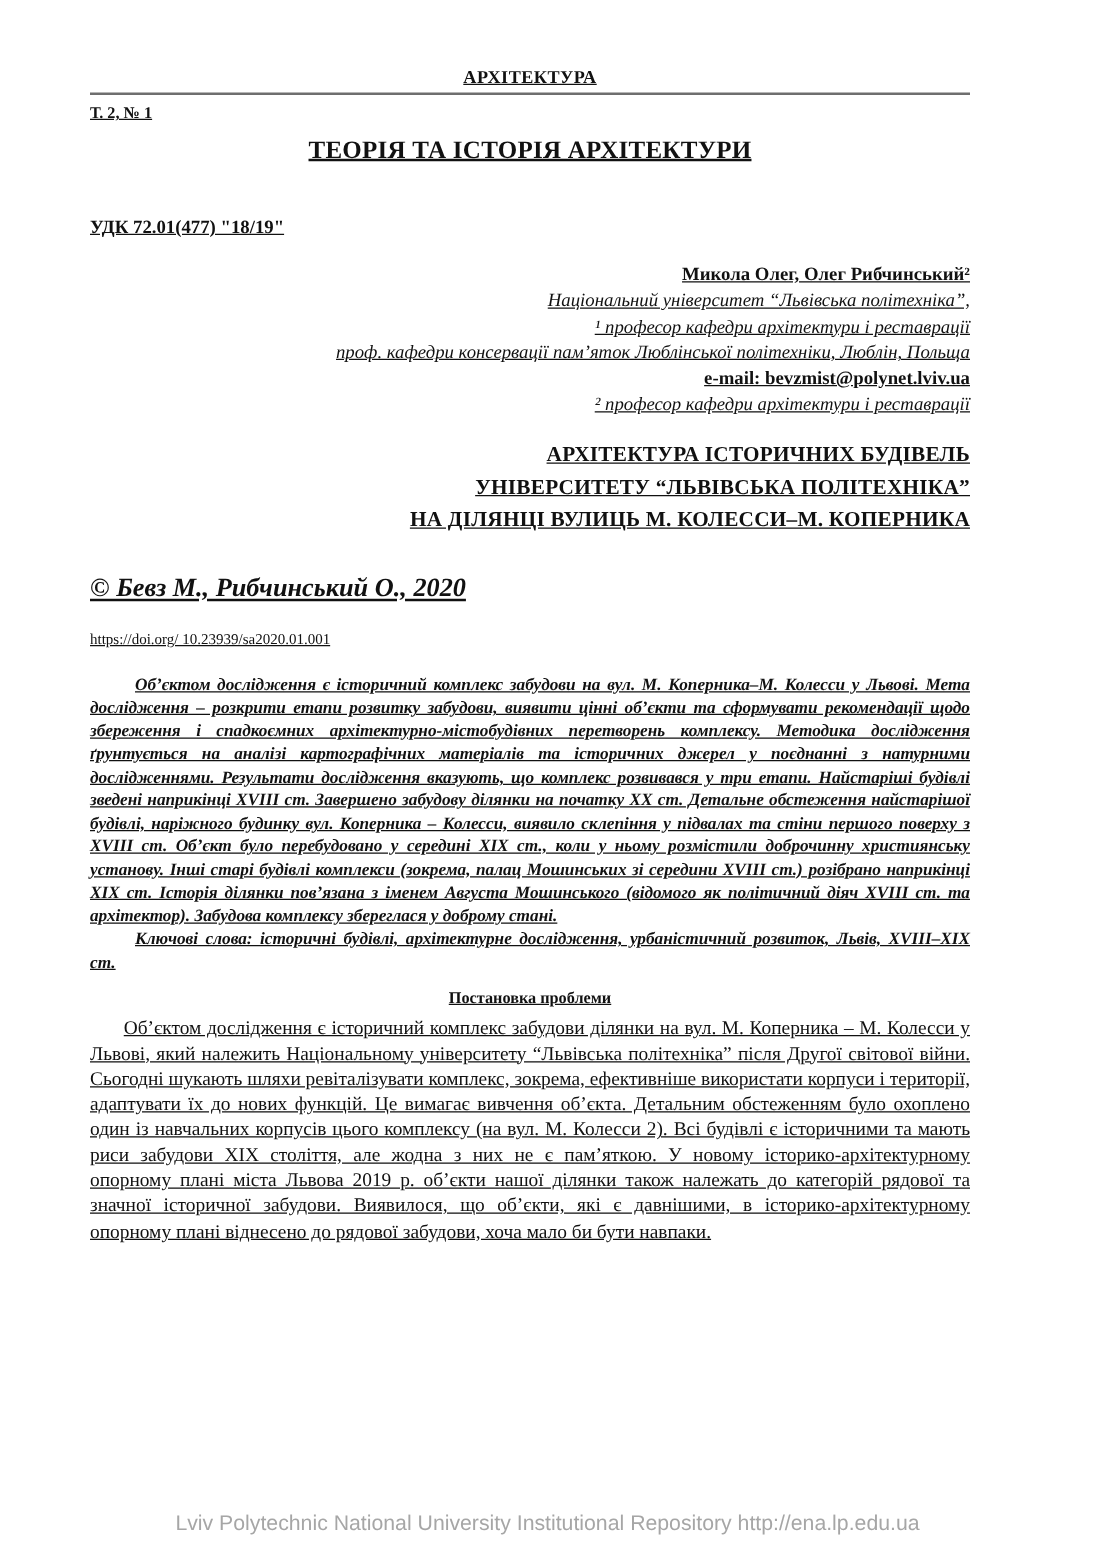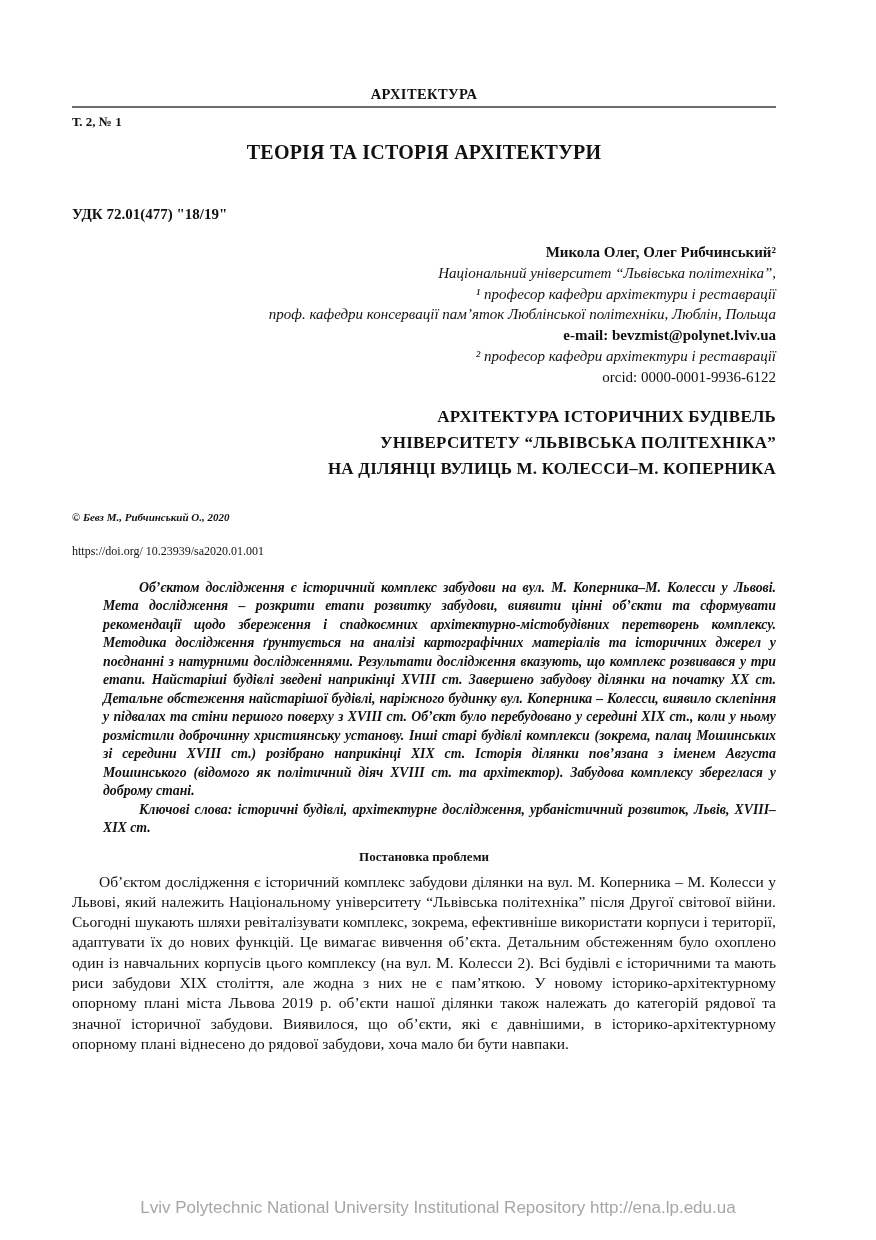--- a/index.html
+++ b/index.html
@@ -4,22 +4,23 @@
 <style>
   html, body { margin: 0; padding: 0; background: #ffffff; }
   .page {
     position: relative;
     width: 876px;
     height: 1240px;
     background: #ffffff;
     font-family: "Liberation Serif", serif;
     color: #111111;
     box-sizing: border-box;
-    padding: 86px 100px 0 72px;
+    padding: 54px 100px 0 72px;
     overflow: hidden;
+    text-decoration: underline;
   }
   .journal-name {
     text-align: center;
     font-weight: bold;
     font-size: 14.5px;
     letter-spacing: 0.4px;
   }
   .header-rule {
     border: none;
     border-top: 2px solid #6e6e6e;
@@ -55,55 +56,54 @@
     text-align: right;
     font-weight: bold;
     font-size: 17px;
     line-height: 26px;
     margin-top: 16px;
     letter-spacing: 0.2px;
   }
   .copyright {
     font-weight: bold;
     font-style: italic;
-    font-size: 11px;
+    font-size: 21px;
     margin-top: 29px;
   }
   .doi {
     font-size: 12px;
     margin-top: 21px;
   }
   .abstract-block {
     margin-top: 20px;
     font-weight: bold;
     font-style: italic;
     font-size: 13.8px;
     line-height: 18.5px;
     text-align: justify;
-    margin-left: 31px;
   }
   .abstract-block p { margin: 0; text-indent: 36px; }
   .section-heading {
     text-align: center;
     font-weight: bold;
     font-size: 13px;
     margin-top: 11px;
   }
   .body-text {
     margin: 7px 0 0 0;
     font-size: 15.5px;
     line-height: 20.3px;
     text-align: justify;
     text-indent: 27px;
   }
   .footer {
     position: absolute;
     left: 0;
     right: 0;
-    bottom: 22px;
+    bottom: 11px;
     text-align: center;
     font-family: "Liberation Sans", sans-serif;
     font-size: 17px;
     color: #a6a6a6;
     font-weight: normal;
   }
 </style>
 </head>
 <body>
 
@@ -119,21 +119,20 @@
 
   <div class="udk">УДК 72.01(477) "18/19"</div>
 
   <div class="authors">
     <div class="a-bold">Микола Олег, Олег Рибчинський²</div>
     <div class="a-italic">Національний університет “Львівська політехніка”,</div>
     <div class="a-italic">¹ професор кафедри архітектури і реставрації</div>
     <div class="a-italic">проф. кафедри консервації пам’яток Люблінської політехніки, Люблін, Польща</div>
     <div class="a-bold">e-mail: bevzmist@polynet.lviv.ua</div>
     <div class="a-italic">² професор кафедри архітектури і реставрації</div>
-    <div>orcid: 0000-0001-9936-6122</div>
   </div>
 
   <div class="article-title">
     <div>АРХІТЕКТУРА ІСТОРИЧНИХ БУДІВЕЛЬ</div>
     <div>УНІВЕРСИТЕТУ “ЛЬВІВСЬКА ПОЛІТЕХНІКА”</div>
     <div>НА ДІЛЯНЦІ ВУЛИЦЬ М. КОЛЕССИ–М. КОПЕРНИКА</div>
   </div>
 
   <div class="copyright">© Бевз М., Рибчинський О., 2020</div>
 

